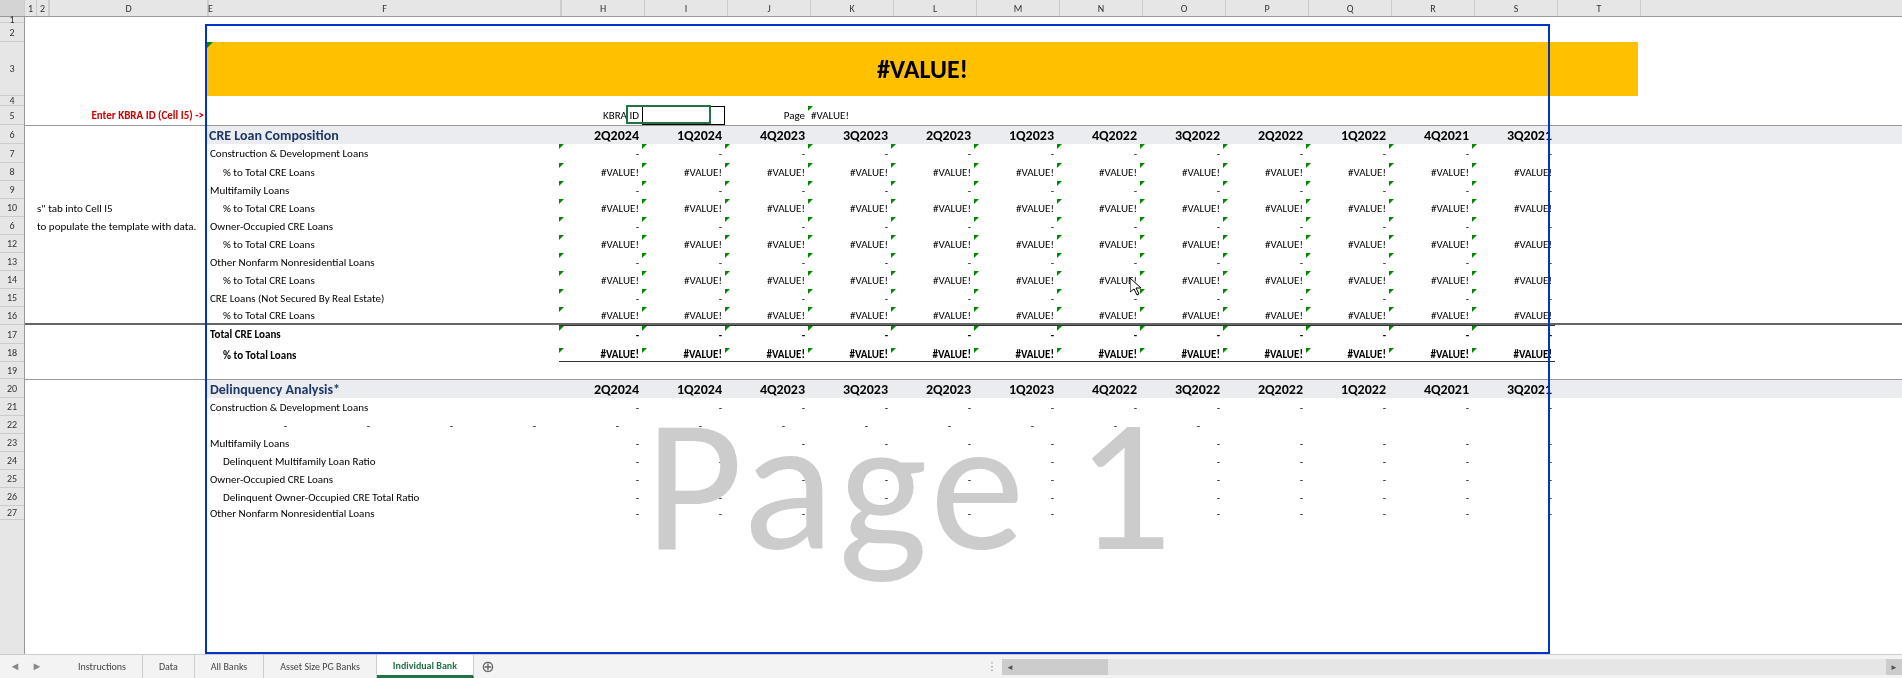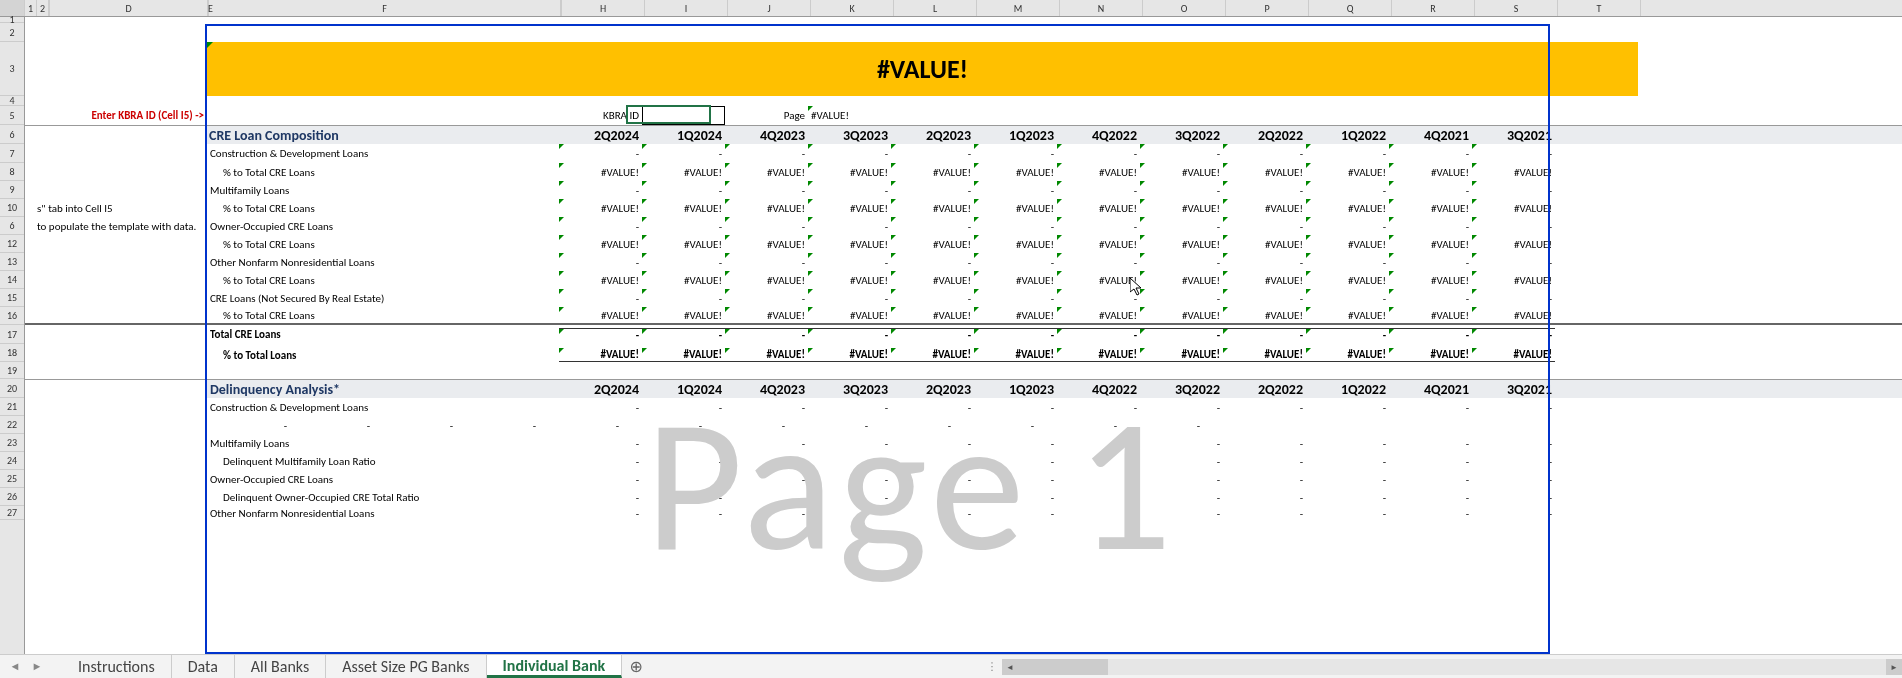--- a/index.html
+++ b/index.html
@@ -172,21 +172,21 @@
   cursor: pointer;
   display: flex;
   align-items: center;
   justify-content: center;
 }
 .tabs { display: flex; height: 100%; margin-left: 10px; }
 .tab {
   padding: 0 16px;
   display: flex;
   align-items: center;
-  font-size: 16px;
+  font-size: 10px;
   color: #444;
   border-right: 1px solid #ccc;
   cursor: pointer;
   background: #f3f3f3;
 }
 .tab.active {
   background: #fff;
   color: #217346;
   font-weight: 700;
   border-bottom: 3px solid #217346;
@@ -507,21 +507,21 @@
         <div class="cell r flag" style="width: 83px; margin-left: 0px;">#VALUE!</div>
         <div class="cell r flag" style="width: 83px; margin-left: 0px;">#VALUE!</div>
         <div class="cell r flag" style="width: 83px; margin-left: 0px;">#VALUE!</div>
         <div class="cell r flag" style="width: 83px; margin-left: 0px;">#VALUE!</div>
         <div class="cell r flag" style="width: 83px; margin-left: 0px;">#VALUE!</div>
         <div class="cell r flag" style="width: 83px; margin-left: 0px;">#VALUE!</div>
         <div class="cell r flag" style="width: 83px; margin-left: 0px;">#VALUE!</div>
         <div class="cell r flag" style="width: 83px; margin-left: 0px;">#VALUE!</div>
         <div class="cell r flag" style="width: 83px; margin-left: 0px;">#VALUE!</div>
       </div>
-      <div class="row " style="top: 308px; height: 19px; align-items: center;">
+      <div class="row " style="top: 308px; height: 19px;">
         <div style="width: 182px;"></div>
         <div class="cell " style="width: 352px; margin-left: 0px; font-weight: 700;">Total CRE Loans</div>
         <div style="width: 0px;"></div>
         <div class="cell r flag" style="width: 83px; margin-left: 0px; font-weight: 700; border-top: 1px solid rgb(51, 51, 51);">-</div>
         <div class="cell r flag" style="width: 83px; margin-left: 0px; font-weight: 700; border-top: 1px solid rgb(51, 51, 51);">-</div>
         <div class="cell r flag" style="width: 83px; margin-left: 0px; font-weight: 700; border-top: 1px solid rgb(51, 51, 51);">-</div>
         <div class="cell r flag" style="width: 83px; margin-left: 0px; font-weight: 700; border-top: 1px solid rgb(51, 51, 51);">-</div>
         <div class="cell r flag" style="width: 83px; margin-left: 0px; font-weight: 700; border-top: 1px solid rgb(51, 51, 51);">-</div>
         <div class="cell r flag" style="width: 83px; margin-left: 0px; font-weight: 700; border-top: 1px solid rgb(51, 51, 51);">-</div>
         <div class="cell r flag" style="width: 83px; margin-left: 0px; font-weight: 700; border-top: 1px solid rgb(51, 51, 51);">-</div>

